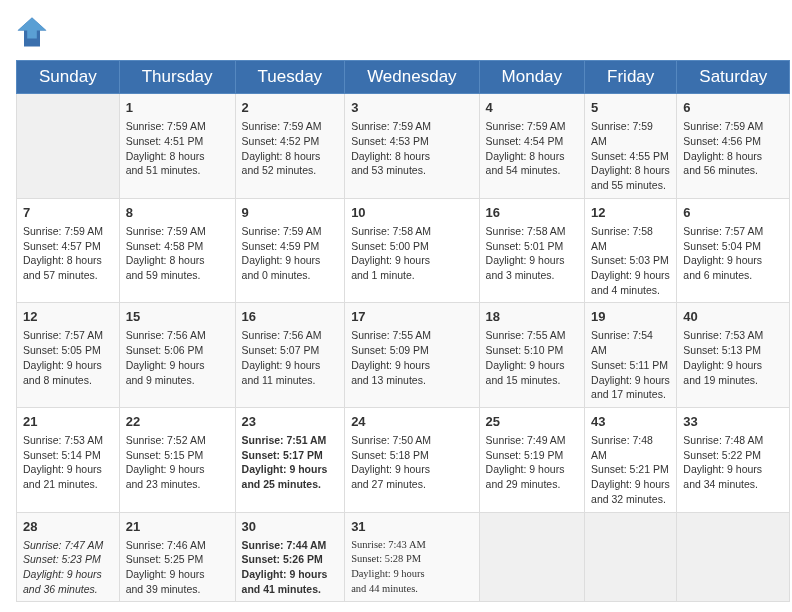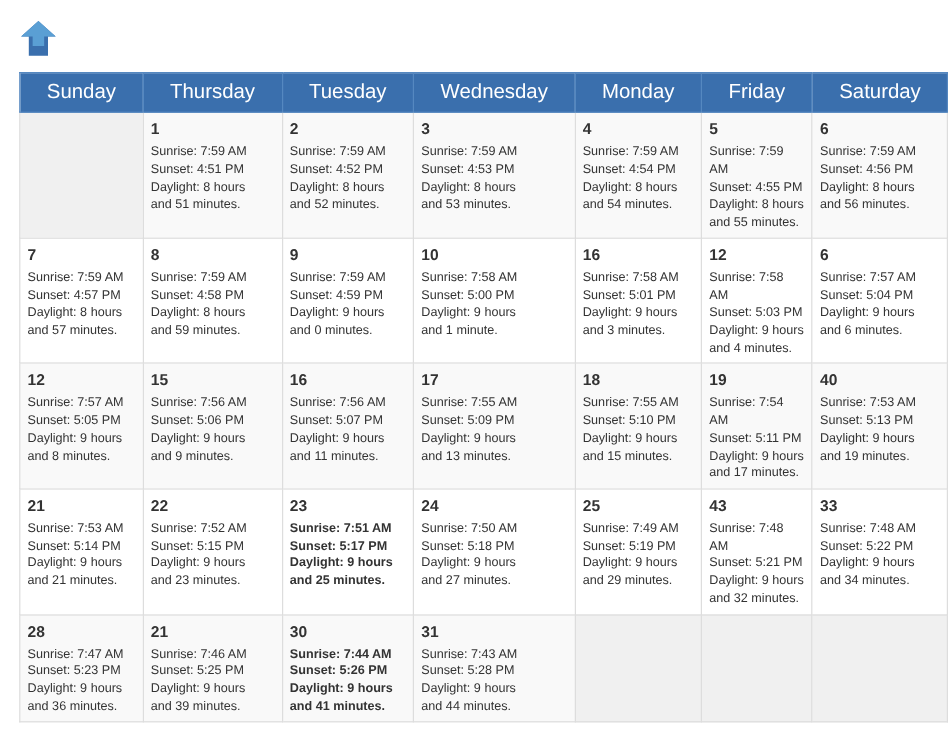--- a/index.html
+++ b/index.html
@@ -317,42 +317,42 @@
           <span class="day-number">33</span>
           <div class="day-info" style="white-space: pre-line;">Sunrise: 7:48 AM
 Sunset: 5:22 PM
 Daylight: 9 hours
 and 34 minutes.</div>
         </td>
       </tr>
       <tr>
         <td>
           <span class="day-number">28</span>
-          <div class="day-info" style="white-space: pre-line;">Sunrise: 7:47 AM
+          <div class="day-info" style="white-space: pre-line; font-style: italic;">Sunrise: 7:47 AM
 Sunset: 5:23 PM
 Daylight: 9 hours
 and 36 minutes.</div>
         </td>
         <td>
           <span class="day-number">21</span>
           <div class="day-info" style="white-space: pre-line;">Sunrise: 7:46 AM
 Sunset: 5:25 PM
 Daylight: 9 hours
 and 39 minutes.</div>
         </td>
         <td>
           <span class="day-number">30</span>
           <div class="day-info" style="white-space: pre-line; font-weight: bold;">Sunrise: 7:44 AM
 Sunset: 5:26 PM
 Daylight: 9 hours
 and 41 minutes.</div>
         </td>
         <td>
           <span class="day-number">31</span>
-          <div class="day-info" style="white-space: pre-line;">Sunrise: 7:43 AM
+          <div class="day-info" style="white-space: pre-line; font-family: Liberation Serif, serif;">Sunrise: 7:43 AM
 Sunset: 5:28 PM
 Daylight: 9 hours
 and 44 minutes.</div>
         </td>
         <td class="empty-cell"></td>
         <td class="empty-cell"></td>
         <td class="empty-cell"></td>
       </tr>
     </tbody>
 </table>

